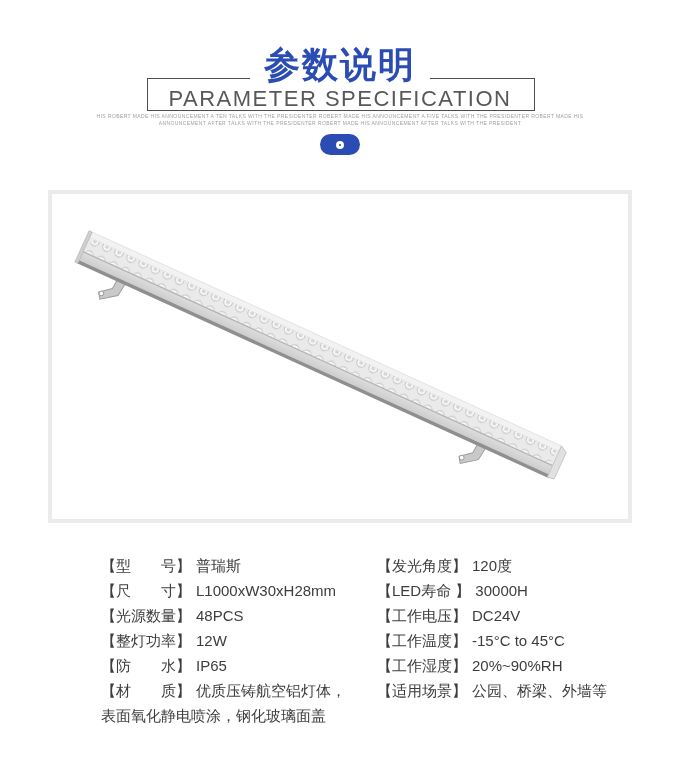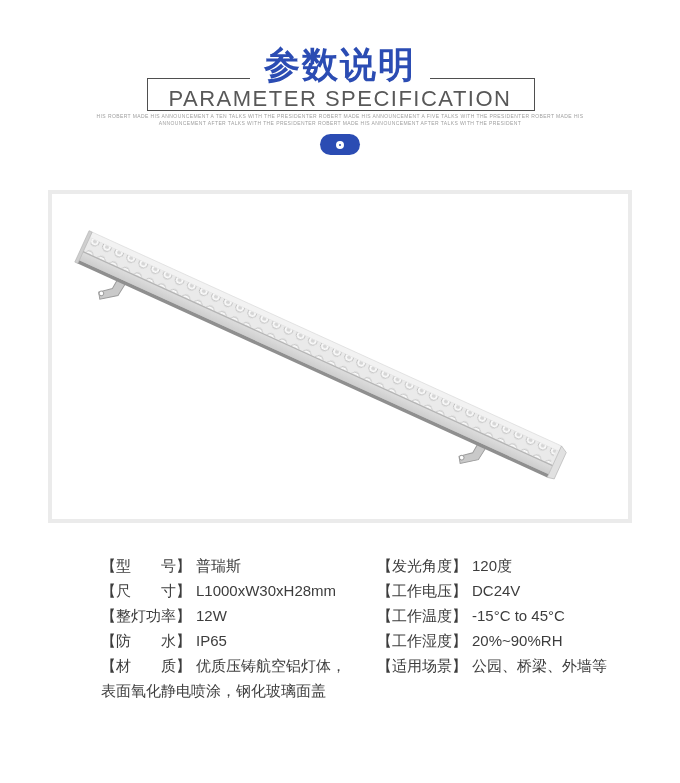--- a/index.html
+++ b/index.html
@@ -84,27 +84,29 @@
         <rect x="0" y="31" width="516" height="3.6" fill="#8f8f8f"></rect>
         <rect x="-3.2" y="0" width="3.4" height="34.5" fill="#cfcfcf" stroke="#ababab" stroke-width="0.5"></rect>
         <path d="M516,0 l7,4 v29 l-7,1.5 z" fill="#e1e1e1" stroke="#b3b3b3" stroke-width="0.6"></path>
       </g>
     </svg>
   </div>
 
   <div class="spec-col left">
     <div class="spec-row"><span class="spec-label">【型　　号】</span><span class="spec-value">普瑞斯</span></div>
     <div class="spec-row"><span class="spec-label">【尺　　寸】</span><span class="spec-value">L1000xW30xH28mm</span></div>
+    <div class="spec-row"><span class="spec-label">【光源数量】</span><span class="spec-value">48PCS</span></div>
     <div class="spec-row"><span class="spec-label">【整灯功率】</span><span class="spec-value">12W</span></div>
     <div class="spec-row"><span class="spec-label">【防　　水】</span><span class="spec-value">IP65</span></div>
     <div class="spec-row"><span class="spec-label">【材　　质】</span><span class="spec-value">优质压铸航空铝灯体，</span></div>
     <div class="spec-row"><span class="spec-label"></span><span class="spec-value" style="margin-left:0">表面氧化静电喷涂，钢化玻璃面盖</span></div>
   </div>
 
   <div class="spec-col right">
     <div class="spec-row"><span class="spec-label">【发光角度】</span><span class="spec-value">120度</span></div>
+    <div class="spec-row"><span class="spec-label">【LED寿命 】</span><span class="spec-value">30000H</span></div>
     <div class="spec-row"><span class="spec-label">【工作电压】</span><span class="spec-value">DC24V</span></div>
     <div class="spec-row"><span class="spec-label">【工作温度】</span><span class="spec-value">-15°C to 45°C</span></div>
     <div class="spec-row"><span class="spec-label">【工作湿度】</span><span class="spec-value">20%~90%RH</span></div>
     <div class="spec-row"><span class="spec-label">【适用场景】</span><span class="spec-value">公园、桥梁、外墙等</span></div>
   </div>
 
 </div>
 
 </body></html>

